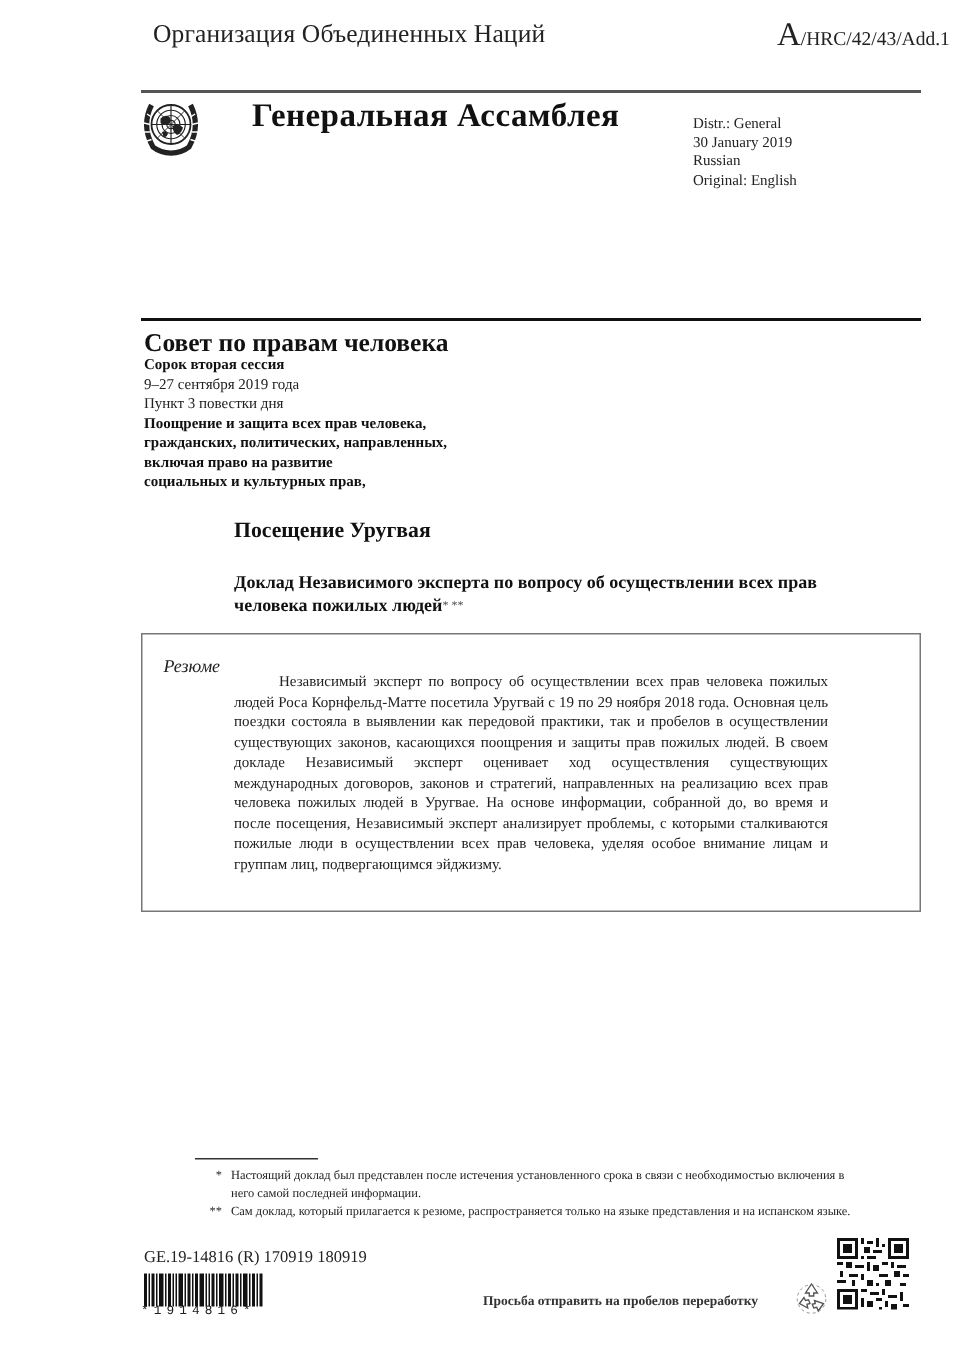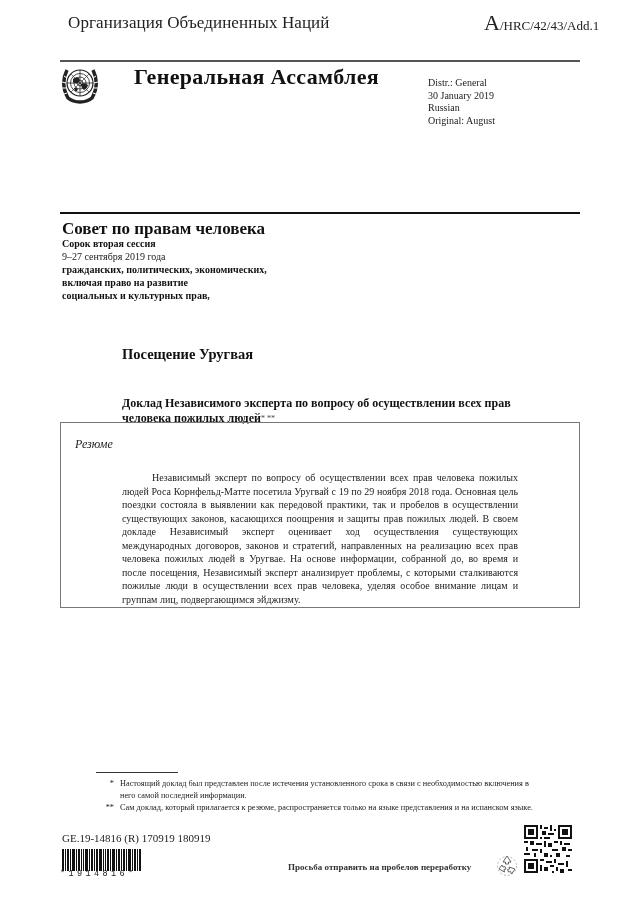--- a/index.html
+++ b/index.html
@@ -1,45 +1,45 @@
 <!DOCTYPE html>
 <html><head>
   <meta charset="utf-8">
   <style>
     * { box-sizing: border-box; margin: 0; padding: 0; }
     html, body { width: 640px; height: 905px; background: #ffffff; overflow: hidden; }
     body { position: relative; font-family: "Liberation Serif", "DejaVu Serif", serif; color: #111; }
 
-    .abs { position: absolute; }
+    .abs { position: absolute; margin-left: 34px; }
 
     .org-name { left: 68px; top: 13px; font-size: 17px; color: #222; letter-spacing: 0.1px; }
     .symbol { left: 484px; top: 10px; font-size: 13px; color: #222; white-space: nowrap; }
     .symbol .big { font-size: 22px; }
     .rule-top { left: 60px; top: 60px; width: 520px; height: 1.5px; background: #555; }
 
     .emblem { left: 59px; top: 64px; width: 42px; height: 40px; }
     .assembly { left: 134px; top: 64px; font-size: 22px; font-weight: bold; color: #111; letter-spacing: 0.3px; }
 
     .distr { left: 428px; top: 77px; font-size: 10px; line-height: 12.6px; color: #222; }
 
     .rule-mid { left: 60px; top: 212px; width: 520px; height: 2px; background: #111; }
 
     .council { left: 62px; top: 222px; line-height: 13px; color: #111; }
     .council .c-title { font-size: 17px; font-weight: bold; margin-bottom: 2px; }
     .council .c-session { font-size: 10px; font-weight: bold; }
     .council .c-line { font-size: 10px; color: #222; }
     .council .c-agenda { font-size: 10px; font-weight: bold; }
 
     .visit { left: 122px; top: 346px; font-size: 14.5px; font-weight: bold; color: #111; }
-    .report-title { left: 122px; top: 396px; width: 400px; font-size: 12px; font-weight: bold; line-height: 15px; color: #111; }
+    .report-title { left: 122px; top: 381px; width: 400px; font-size: 12px; font-weight: bold; line-height: 15px; color: #111; }
     .report-title .fn { font-weight: normal; font-size: 8px; vertical-align: top; color: #444; }
 
     .summary-box { left: 60px; top: 422px; width: 520px; height: 186px; border: 1.5px solid #777; }
     .summary-label { left: 75px; top: 437px; font-size: 12px; font-style: italic; color: #222; }
-    .summary-text { left: 122px; top: 471px; width: 396px; font-size: 10px; line-height: 13.5px; text-align: justify; color: #222; text-indent: 30px; }
+    .summary-text { left: 122px; top: 448px; width: 396px; font-size: 10px; line-height: 13.5px; text-align: justify; color: #222; text-indent: 30px; }
 
     .rule-foot { left: 96px; top: 772px; width: 82px; height: 1px; background: #333; }
     .footnotes { left: 100px; top: 778px; width: 440px; font-size: 8.3px; line-height: 11.5px; color: #222; }
     .fnote { display: flex; margin-bottom: 1px; }
     .fnote .mark { width: 20px; text-align: right; padding-right: 6px; flex-shrink: 0; }
 
     .docnum { left: 62px; top: 832px; font-size: 11px; color: #222; white-space: nowrap; }
     .barcode { left: 62px; top: 849px; width: 90px; height: 22px; display: flex; align-items: stretch; }
     .barcode span { display: block; background: #111; margin-right: 1px; }
     .barcode-num { left: 60px; top: 869px; font-family: "Liberation Mono", "DejaVu Sans Mono", monospace; font-size: 8.5px; letter-spacing: 3.4px; color: #222; }
@@ -72,30 +72,32 @@
     <line x1="30" y1="10" x2="12" y2="28" stroke="#222" stroke-width="0.6"></line>
     <path d="M14 15 q3 -3 6 -1 q2 3 -1 5 q-3 1 -5 -1z M22 20 q4 -2 7 1 q-1 4 -4 5 q-3 -2 -3 -6z M15 24 q2 -1 4 1 q-1 3 -3 2z" fill="#222"></path>
   </svg>
 </div>
 <div class="abs assembly">Генеральная Ассамблея</div>
 
 <div class="abs distr">
   <div>Distr.: General</div>
   <div>30 January 2019</div>
   <div>Russian</div>
-  <div>Original: August</div>
+  <div>Original: English</div>
 </div>
 
 <div class="abs rule-mid"></div>
 
 <div class="abs council">
   <div class="c-title">Совет по правам человека</div>
   <div class="c-session">Сорок вторая сессия</div>
   <div class="c-line">9–27 сентября 2019 года</div>
-  <div class="c-agenda">гражданских, политических, экономических,</div>
+  <div class="c-line">Пункт 3 повестки дня</div>
+  <div class="c-agenda">Поощрение и защита всех прав человека,</div>
+  <div class="c-agenda">гражданских, политических, направленных,</div>
   <div class="c-agenda">включая право на развитие</div>
   <div class="c-agenda">социальных и культурных прав,</div>
 </div>
 
 <div class="abs visit">Посещение Уругвая</div>
 <div class="abs report-title"><span>Доклад Независимого эксперта по вопросу об осуществлении всех прав человека пожилых людей</span><span class="fn">* **</span></div>
 
 <div class="abs summary-box"></div>
 <div class="abs summary-label">Резюме</div>
 <div class="abs summary-text">Независимый эксперт по вопросу об осуществлении всех прав человека пожилых людей Роса Корнфельд-Матте посетила Уругвай с 19 по 29 ноября 2018 года. Основная цель поездки состояла в выявлении как передовой практики, так и пробелов в осуществлении существующих законов, касающихся поощрения и защиты прав пожилых людей. В своем докладе Независимый эксперт оценивает ход осуществления существующих международных договоров, законов и стратегий, направленных на реализацию всех прав человека пожилых людей в Уругвае. На основе информации, собранной до, во время и после посещения, Независимый эксперт анализирует проблемы, с которыми сталкиваются пожилые люди в осуществлении всех прав человека, уделяя особое внимание лицам и группам лиц, подвергающимся эйджизму.</div>

